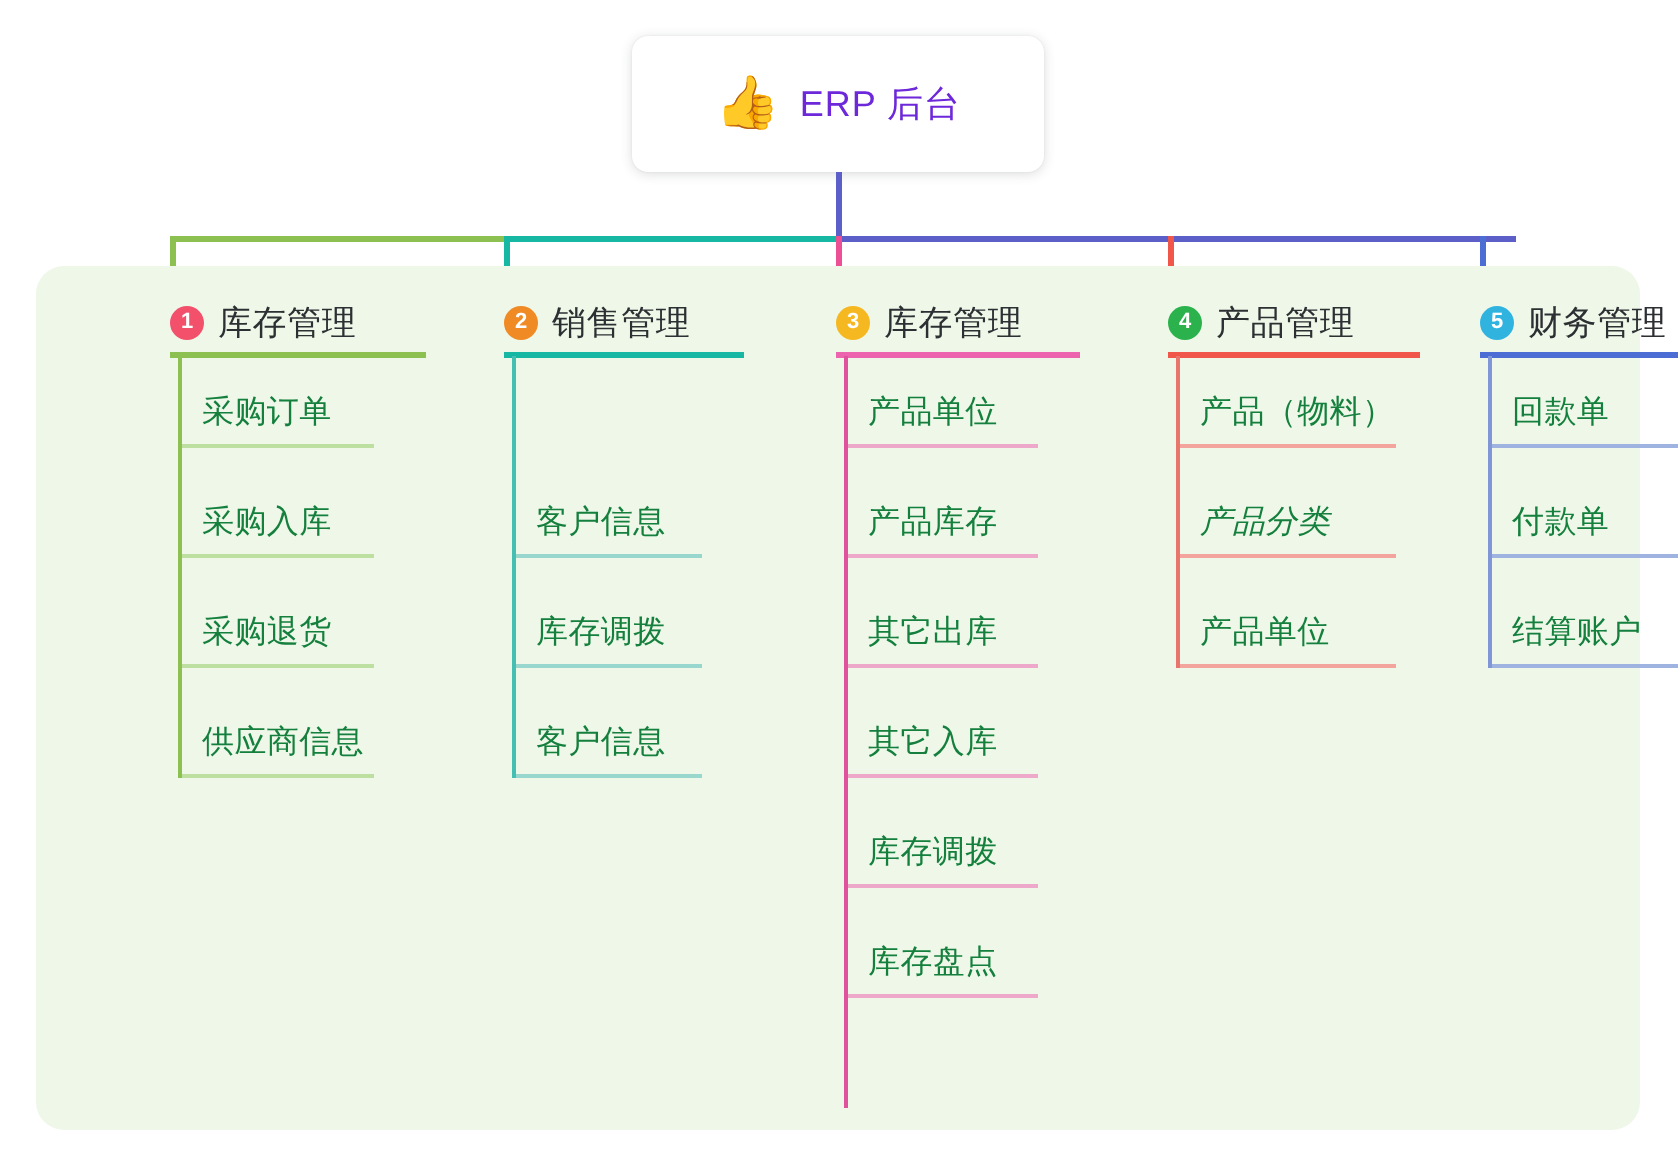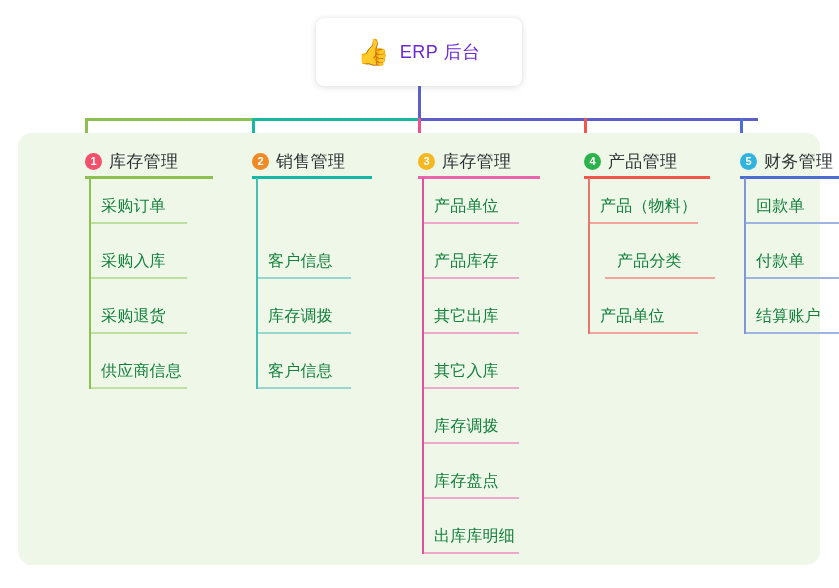--- a/index.html
+++ b/index.html
@@ -237,37 +237,33 @@
           <div class="leaf-rule" style="width: 97px; background: rgb(238, 168, 201);"></div>
         </div>
         <div class="leaf" style="top: 281px; left: 4px; width: 97px;">
           <span class="leaf-label">库存调拨</span>
           <div class="leaf-rule" style="width: 97px; background: rgb(238, 168, 201);"></div>
         </div>
         <div class="leaf" style="top: 336px; left: 4px; width: 97px;">
           <span class="leaf-label">库存盘点</span>
           <div class="leaf-rule" style="width: 97px; background: rgb(238, 168, 201);"></div>
         </div>
-        <div class="leaf" style="top: 391px; left: 4px; width: 97px;">
-          <span class="leaf-label">出库库明细</span>
-          <div class="leaf-rule" style="width: 97px; background: rgb(238, 168, 201);"></div>
-        </div>
         <div class="spine" style="left: 4px; top: 45px; height: 376px; background: rgb(224, 83, 156);"></div>
       </div>
       <div class="column" style="left: 566px; width: 146px; height: 432px;">
         <div class="col-header">
           <span class="badge" style="background: rgb(43, 178, 76);">4</span>
           <span class="col-title">产品管理</span>
         </div>
         <div class="col-rule" style="width: 126px; background: rgb(240, 86, 74);"></div>
         <div class="leaf" style="top: 61px; left: 4px; width: 110px;">
           <span class="leaf-label">产品（物料）</span>
           <div class="leaf-rule" style="width: 110px; background: rgb(242, 164, 157);"></div>
         </div>
-        <div class="leaf" style="top: 116px; left: 21px; width: 110px;">
+        <div class="leaf" style="top: 116px; left: 4px; width: 110px; font-style: italic;">
           <span class="leaf-label">产品分类</span>
           <div class="leaf-rule" style="width: 110px; background: rgb(242, 164, 157);"></div>
         </div>
         <div class="leaf" style="top: 171px; left: 4px; width: 110px;">
           <span class="leaf-label">产品单位</span>
           <div class="leaf-rule" style="width: 110px; background: rgb(242, 164, 157);"></div>
         </div>
         <div class="spine" style="left: 4px; top: 45px; height: 156px; background: rgb(232, 118, 108);"></div>
       </div>
       <div class="column" style="left: 722px; width: 142px; height: 432px;">

